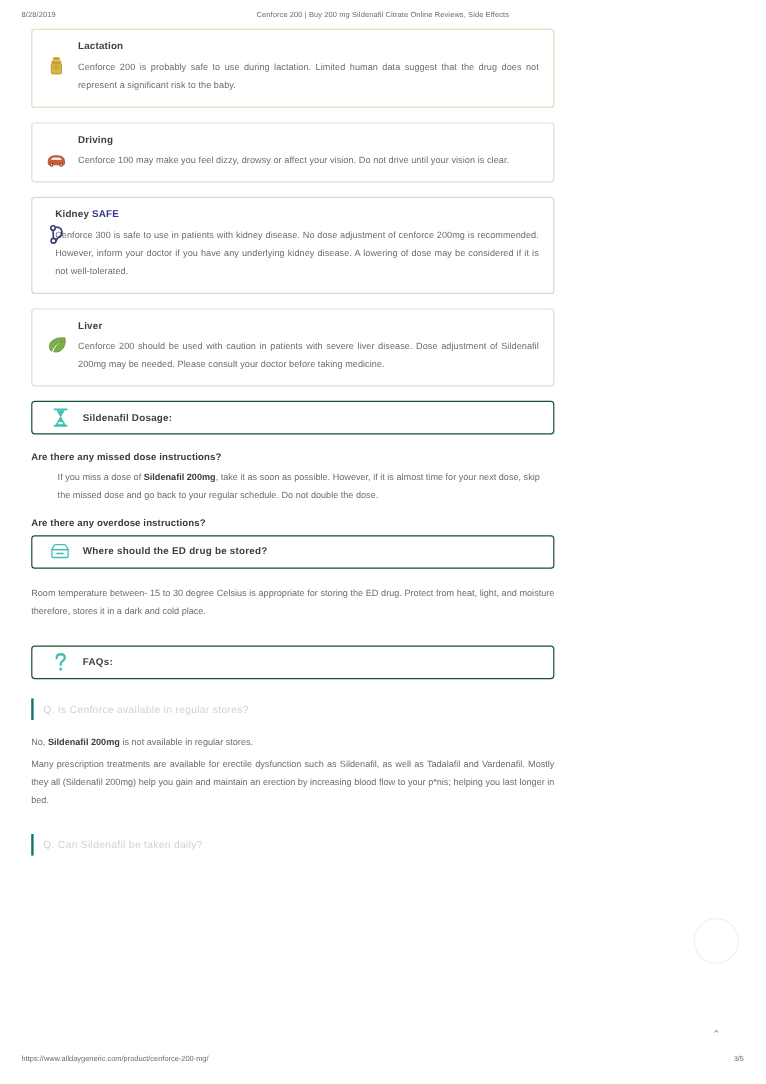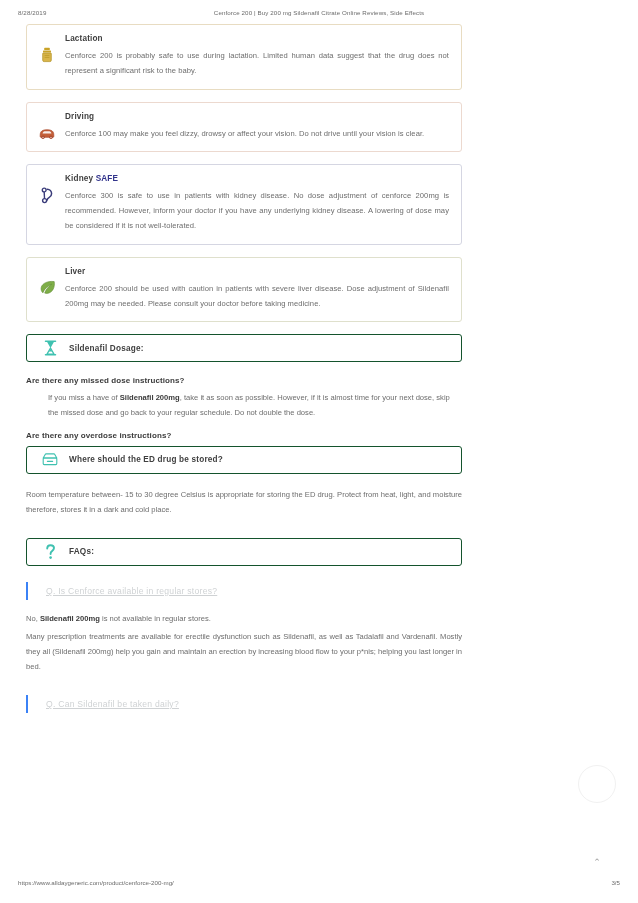--- a/index.html
+++ b/index.html
@@ -58,21 +58,21 @@
   .info-card {
     position: relative;
     border: 1px solid #e6ddc9;
     border-radius: 3px;
     background: #fff;
     padding: 9px 12px 10px 38px;
     margin-bottom: 12px;
   }
   .info-card.c-lactation { border-color: #e8dcc2; }
   .info-card.c-driving   { border-color: #ecd9cf; }
-  .info-card.c-kidney    { border-color: #d5d6e2; }
+  .info-card.c-kidney    { border-color: #d5d6e2; padding-left: 19px; }
   .info-card.c-liver     { border-color: #dfe0cc; }
 
   .ic-icon {
     position: absolute;
     left: 11px;
     top: 21px;
     width: 18px;
     height: 18px;
     display: flex;
     align-items: center;
@@ -144,28 +144,27 @@
     font-size: 7.6px;
     line-height: 1.95;
     color: #6d6d6d;
     text-align: justify;
     margin-bottom: 12px;
   }
   b, strong { color: #3b3b3b; font-weight: bold; }
 
   
   .faq-q {
-    border-left: 2px solid #3b82f6;
-    padding: 4px 0 4px 18px;
+    border-left: 2px solid #0f766e;
+    padding: 4px 0 4px 8px;
     font-size: 8.6px;
     color: #cfd2d4;
     letter-spacing: 0.25px;
     margin-bottom: 12px;
     margin-top: 14px;
-    text-decoration: underline;
   }
   .faq-a {
     font-size: 7.6px;
     line-height: 1.95;
     color: #6d6d6d;
     text-align: justify;
     margin-bottom: 4px;
   }
 
   
@@ -272,21 +271,21 @@
           <path d="M3.0 1.8 L10.0 1.8 L6.5 8.0 Z" fill="#3fc1b0"></path>
           <path d="M6.5 8.0 L10.0 14.2 L3.0 14.2 Z" fill="none" stroke="#3fc1b0" stroke-width="1.3"></path>
           <path d="M4.6 11.6 L8.4 11.6 L6.5 9.0 Z" fill="#3fc1b0"></path>
         </svg>
       </span>
       <span class="sb-label">Sildenafil Dosage:</span>
     </div>
 
     <div class="qa-question">Are there any missed dose instructions?</div>
     <div class="qa-answer">
-      <span>If you miss a have of </span><b>Sildenafil 200mg</b><span>, take it as soon as possible. However, if it is almost time for your next dose, skip the missed dose and go back to your regular schedule. Do not double the dose.</span>
+      <span>If you miss a dose of </span><b>Sildenafil 200mg</b><span>, take it as soon as possible. However, if it is almost time for your next dose, skip the missed dose and go back to your regular schedule. Do not double the dose.</span>
     </div>
 
     <div class="qa-question">Are there any overdose instructions?</div>
 
     <div class="section-bar">
       <span class="sb-icon">
         <svg width="16" height="13" viewBox="0 0 16 13">
           <path d="M1.2 5.0 L3.2 1.4 a1 1 0 0 1 0.9 -0.5 h7.8 a1 1 0 0 1 0.9 0.5 L14.8 5.0 Z" fill="none" stroke="#3fc1b0" stroke-width="1.1" stroke-linejoin="round"></path>
           <rect x="1.2" y="5.0" width="13.6" height="6.6" rx="1" fill="none" stroke="#3fc1b0" stroke-width="1.1"></rect>
           <line x1="5.4" y1="8.3" x2="10.6" y2="8.3" stroke="#3fc1b0" stroke-width="1.2" stroke-linecap="round"></line>

